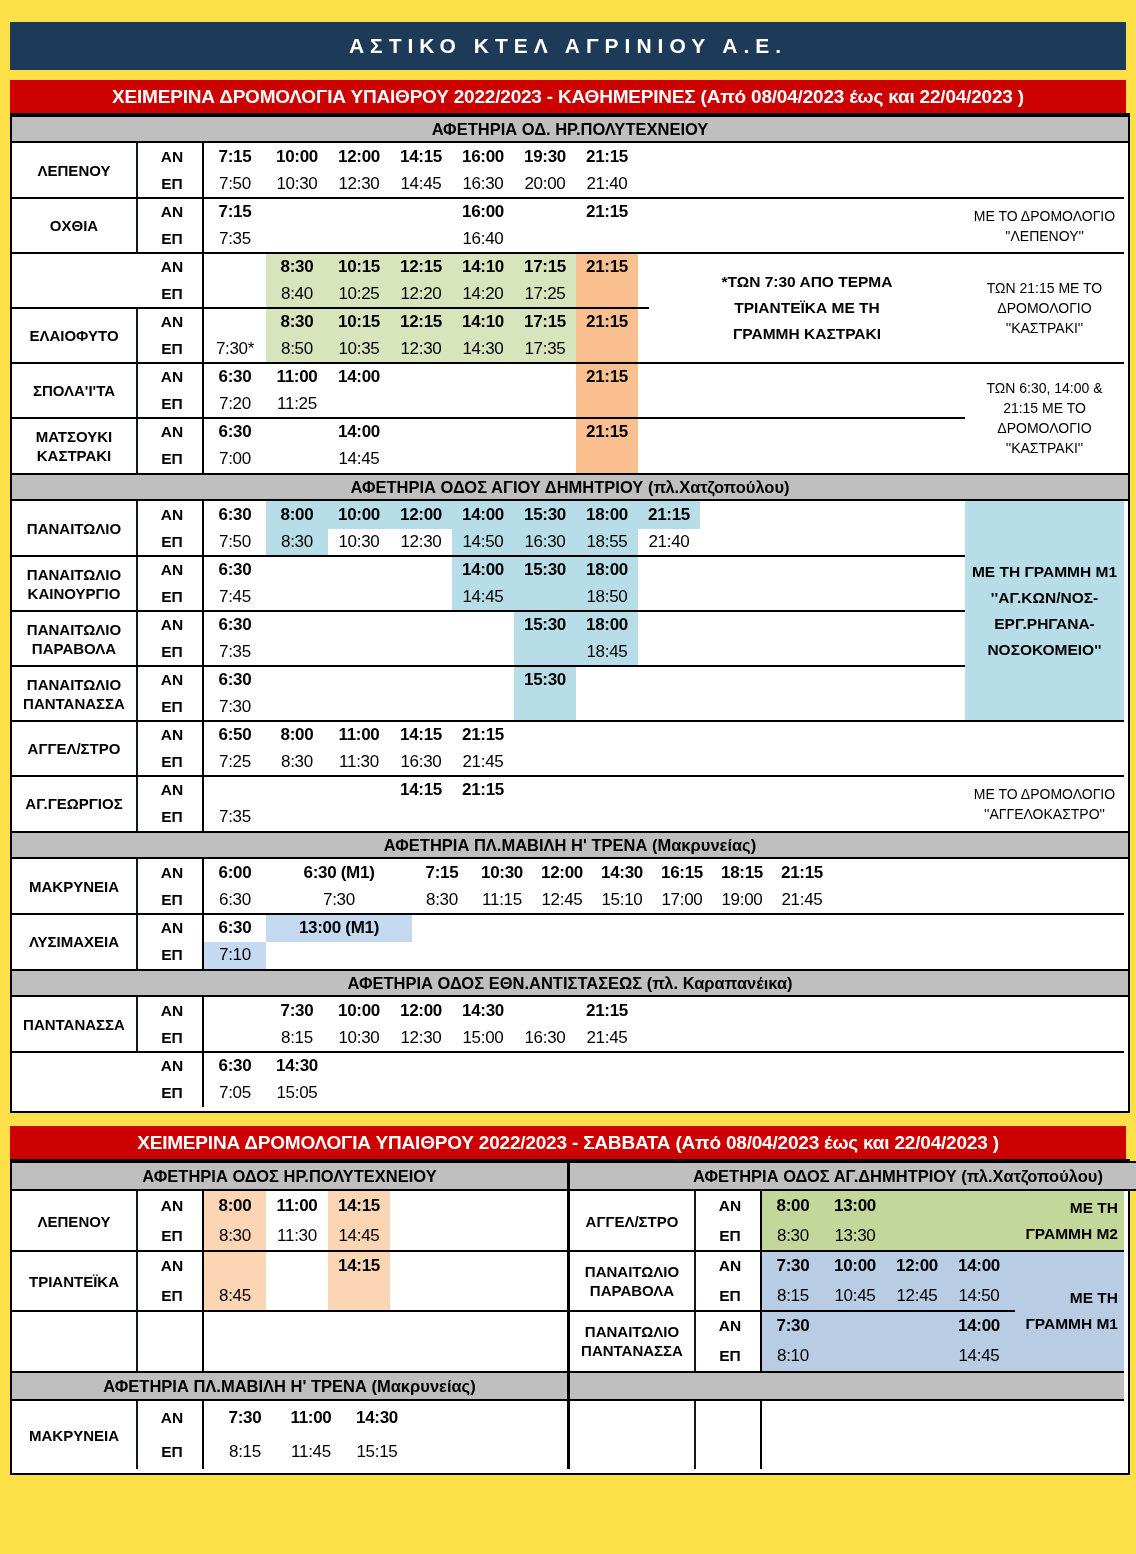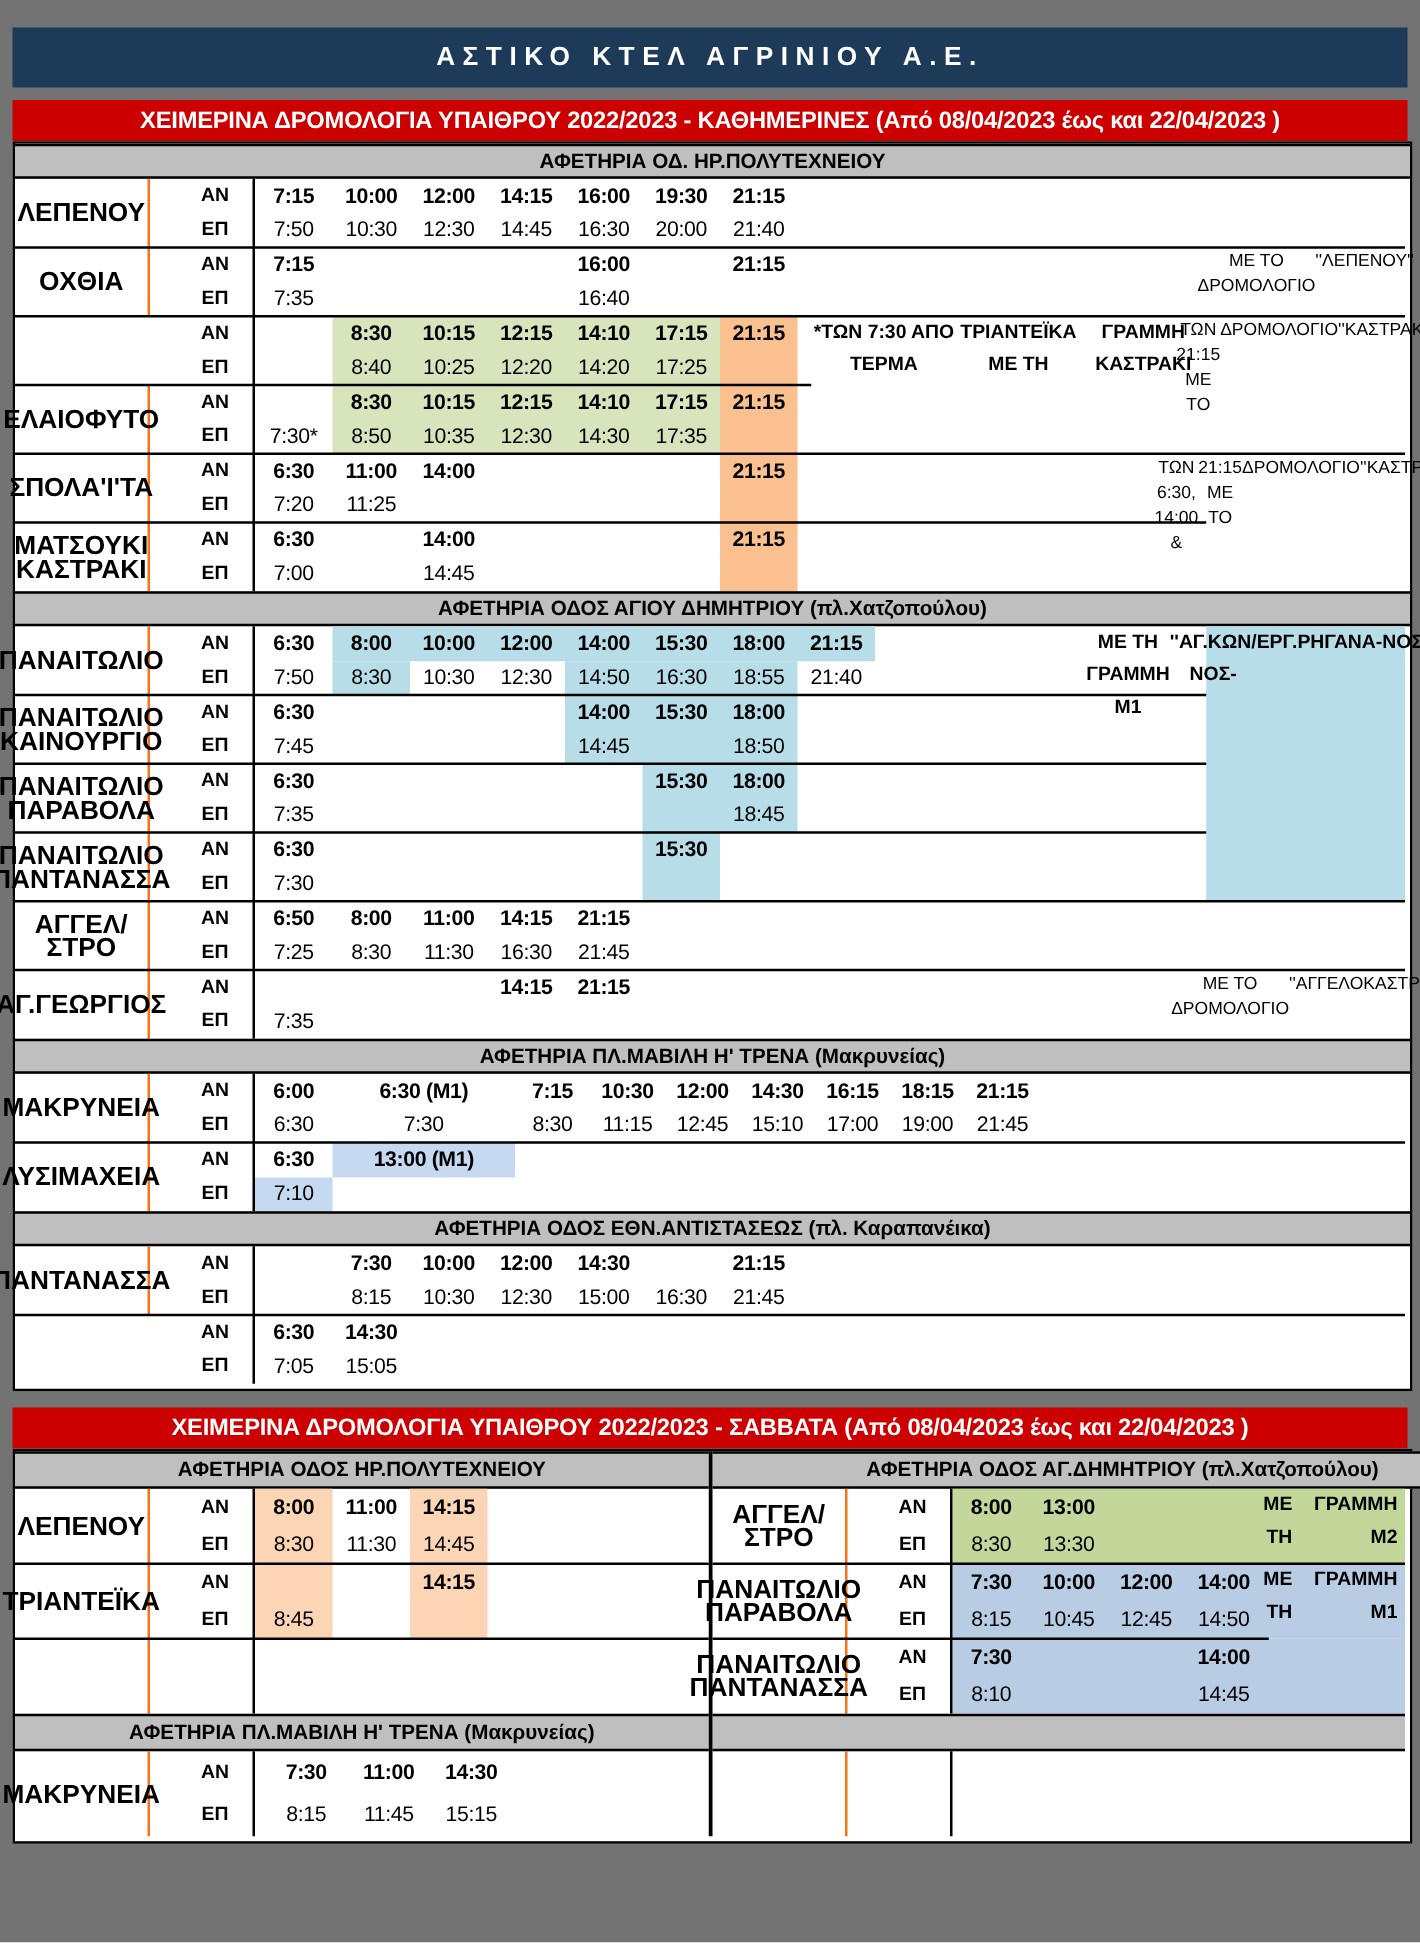--- a/index.html
+++ b/index.html
@@ -1,34 +1,34 @@
 <!DOCTYPE html>
 <html><head>
 <meta charset="utf-8">
 <style>
   html,body{margin:0;padding:0;background:#fff;font-family:"Liberation Sans",sans-serif;}
-  #canvas{position:relative;width:1136px;height:1554px;background:#737373;overflow:hidden;}
+  #canvas{position:relative;width:1136px;height:1554px;background:#fde047;overflow:hidden;}
   .abs{position:absolute;}
   .bar{display:flex;align-items:center;justify-content:center;color:#fff;font-weight:bold;}
   #topbar{left:10px;top:22px;width:1116px;height:48px;font-size:21px;letter-spacing:6px;}
   #redbar1,#redbar2{left:10px;width:1116px;height:33px;font-size:19px;letter-spacing:-0.2px;}
   #redbar1{top:80px;} #redbar2{top:1126px;}
   #infobar{left:10px;top:1491px;width:1116px;height:37px;font-size:19px;letter-spacing:1px;}
   .table{position:absolute;border:2px solid #000;background:#fff;}
   #wtable{left:10px;top:113px;width:1116px;height:996px;}
   #stable{left:10px;top:1159px;width:1116px;height:312px;}
   .sechead{position:absolute;left:0;width:100%;background:#BFBFBF;border-top:2px solid #000;border-bottom:2px solid #000;box-sizing:border-box;display:flex;align-items:center;justify-content:center;font-weight:bold;font-size:16.5px;color:#000;}
   .group{position:absolute;left:0;}
-  .namec{position:absolute;top:0;height:100%;width:108px;border-right:2px solid #f97316;box-sizing:border-box;display:flex;flex-direction:column;align-items:center;justify-content:center;font-weight:bold;font-size:21px;line-height:19px;text-align:center;}
+  .namec{position:absolute;top:0;height:100%;width:126px;border-right:2px solid #0f172a;box-sizing:border-box;display:flex;flex-direction:column;align-items:center;justify-content:center;font-weight:bold;font-size:15px;line-height:19px;text-align:center;}
   .rlab{position:absolute;width:60px;display:flex;align-items:center;justify-content:center;font-weight:bold;font-size:15.5px;}
   .labline{position:absolute;width:2px;background:#000;top:0;height:100%;}
   .tcell{position:absolute;display:flex;align-items:center;justify-content:center;font-size:17px;white-space:nowrap;letter-spacing:-0.3px;}
   .tcell.an{font-weight:bold;}
   .blk{position:absolute;}
-  .note{position:absolute;display:flex;justify-content:center;text-align:center;font-size:14px;line-height:20px;color:#000;}
+  .note{position:absolute;display:flex;flex-direction:column;justify-content:center;text-align:center;font-size:14px;line-height:20px;color:#000;}
   .note.bold{font-weight:bold;font-size:15.5px;line-height:26px;}
   .hdiv{position:absolute;height:2px;background:#000;left:0;}
   .vdiv{position:absolute;width:3px;background:#000;top:0;}
 </style>
 </head>
 <body>
 
 <div id="canvas">
   <div id="topbar" class="abs bar" style="background: rgb(30, 58, 89);">
     <span>ΑΣΤΙΚΟ ΚΤΕΛ ΑΓΡΙΝΙΟΥ Α.Ε.</span>

